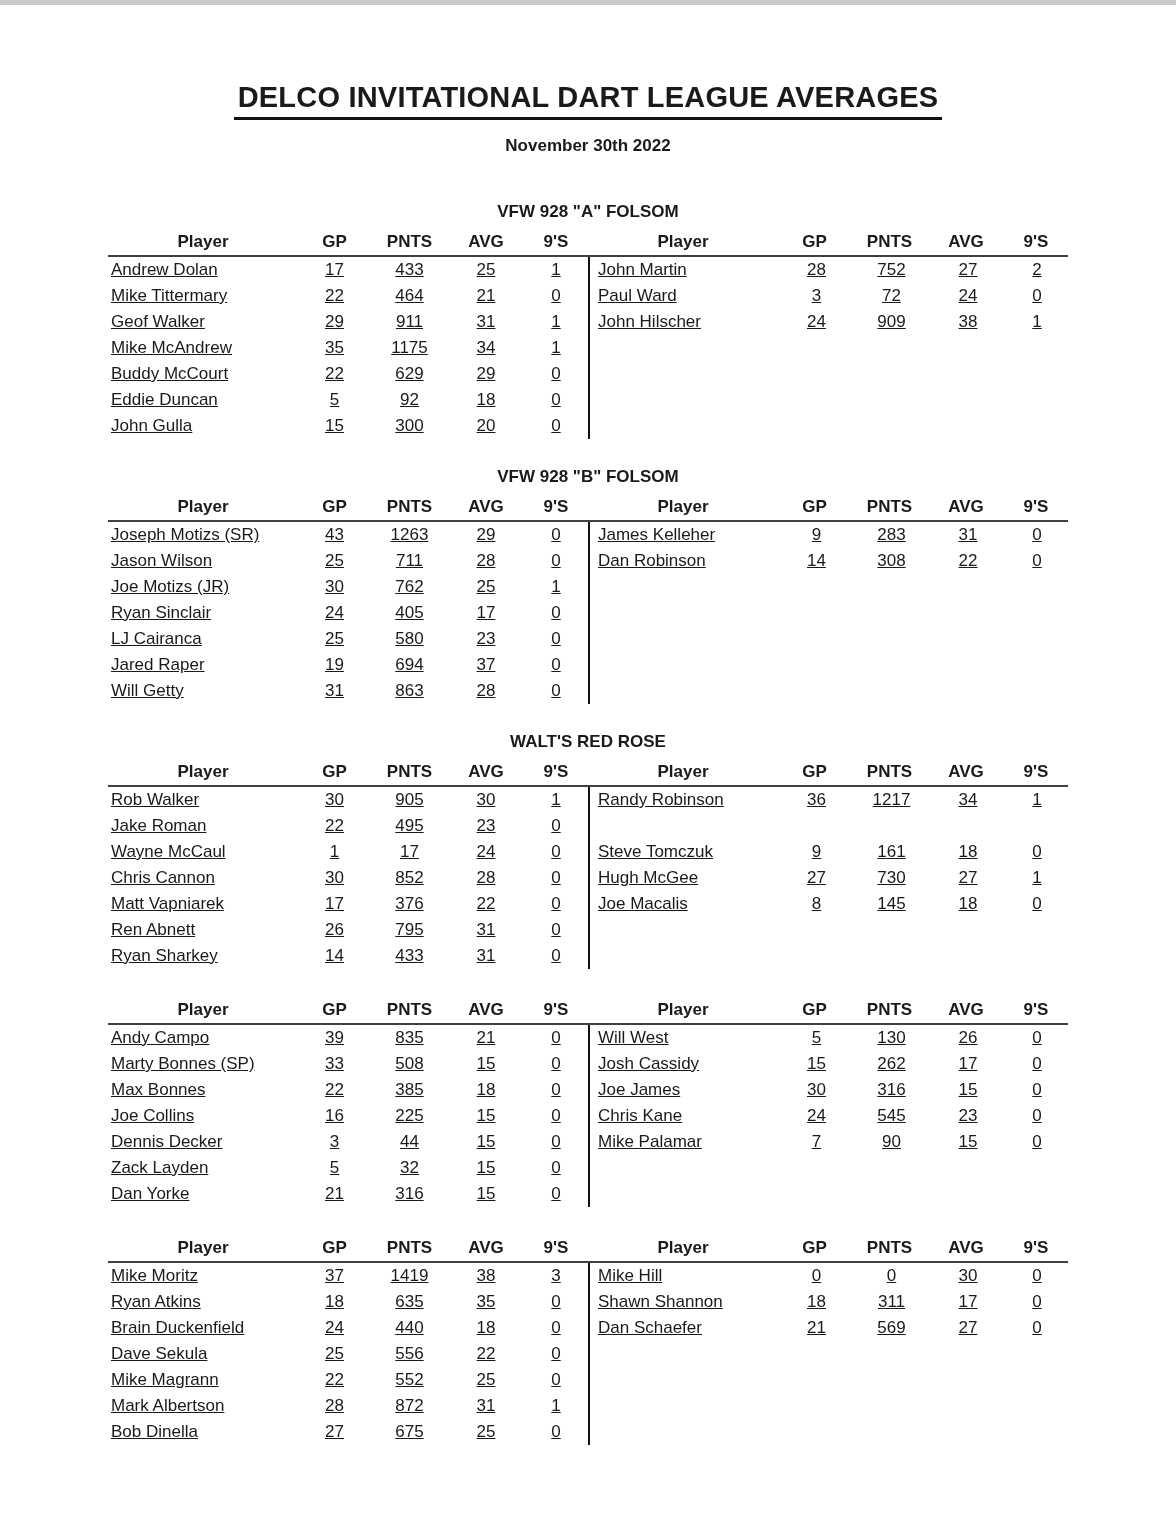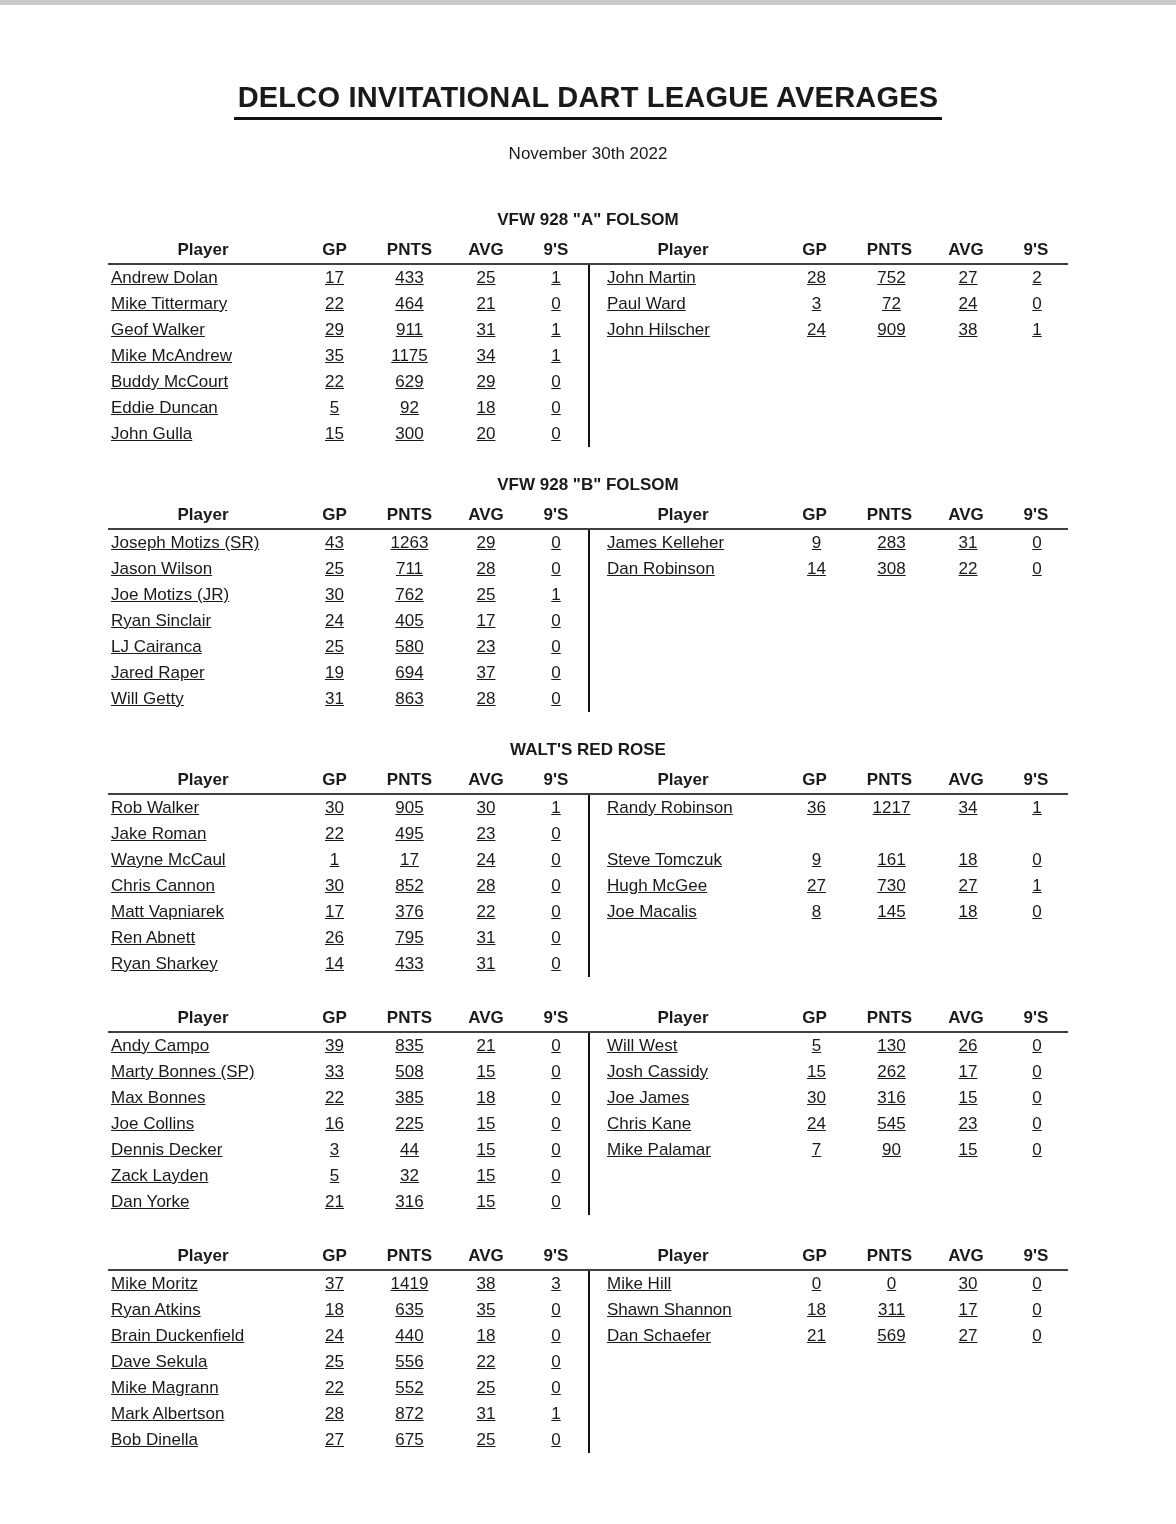--- a/index.html
+++ b/index.html
@@ -8,38 +8,38 @@
     font-family:"Liberation Sans", sans-serif; color:#1a1a1a;
     overflow:hidden;
   }
   .top-strip { width:100%; height:5px; background:#c9c9c9; }
   .title-wrap { text-align:center; margin-top:60px; }
   h1.title {
     display:inline-block; margin:16px; font-size:29px; font-weight:bold;
     border-bottom:3px solid #111; padding:0 4px 3px;
     letter-spacing:0.2px;
   }
-  .subtitle { text-align:center; font-size:17px; font-weight:normal; margin-top:8px; }
+  .subtitle { text-align:center; font-size:17px; font-weight:bold; }
   #sections { width:960px; margin:0 auto; }
   .section { margin-top:28px; }
   .section:first-child { margin-top:46px; }
   .section-title { text-align:center; font-weight:bold; font-size:17px; margin-bottom:7px; }
   .tables { display:flex; align-items:stretch; }
   .half { width:480px; display:flex; flex-direction:column; }
   .rows { flex:1;text-decoration:underline; }
   .half.right .rows { border-left:2px solid #111; }
   .row {
     display:grid; grid-template-columns:190px 73px 77px 76px 1fr;
     height:26px; line-height:26px; font-size:17px;
   }
   .row.header { border-bottom:2px solid #404040; font-weight:bold; height:26px; }
   .cell { overflow:hidden; white-space:nowrap; text-align:center; }
   .cell.c0 { text-align:left; padding-left:3px; }
   .cell.h.c0 { text-align:center; padding-left:0; }
-  .half.right .cell.c0 { padding-left:17px; }
+  .half.right .cell.c0 { padding-left:8px; }
   .half.right .cell.h.c0 { padding-left:0; }
 </style>
 </head>
 <body>
 
 <div class="top-strip"></div>
 
 <div class="title-wrap">
   <h1 class="title">DELCO INVITATIONAL DART LEAGUE AVERAGES</h1>
 </div>

